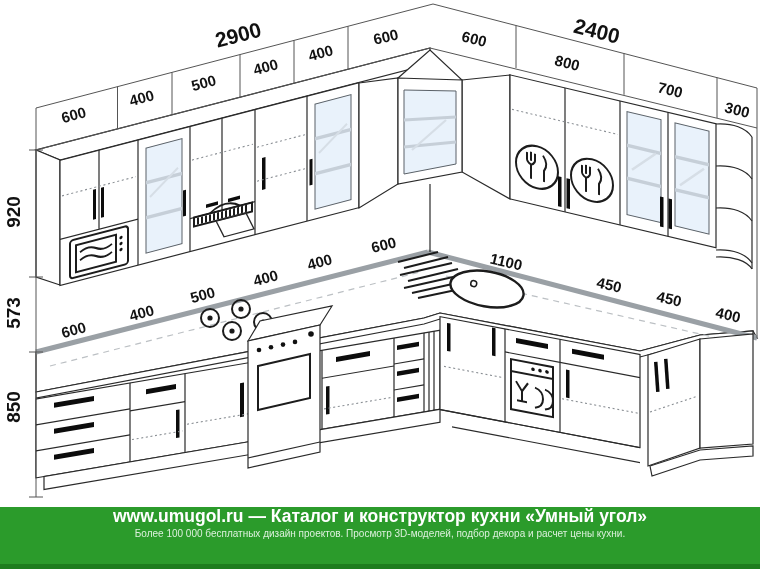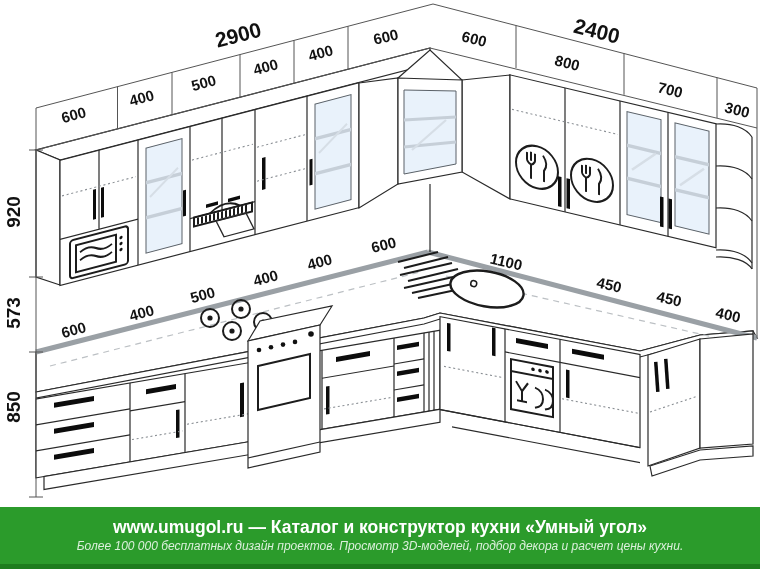--- a/index.html
+++ b/index.html
@@ -15,23 +15,23 @@
   .glass{fill:#e9f2fb;stroke:#5a6168;stroke-width:1;}
   .mull{fill:#c6cfd8;stroke:none;}
   .sheen{stroke:#d6dee6;stroke-width:2.2;fill:none;}
   .dot{stroke:#8a8f94;stroke-width:1.1;fill:none;stroke-dasharray:2 2.6;}
   .dash{stroke:#bcc0c4;stroke-width:1.2;fill:none;stroke-dasharray:6 5;}
   .hdl{fill:#0c0c0c;stroke:none;}
   .app{stroke:#1c1c1c;stroke-width:2;fill:none;}
   .gray{stroke:#9aa0a5;stroke-width:5;fill:none;}
   .banner{position:absolute;left:0;top:507px;width:760px;height:62px;box-sizing:border-box;
           background:#2b9b2b;border-bottom:5px solid #1d7d1d;display:flex;flex-direction:column;
-          align-items:center;justify-content:center;gap:2px;}
+          align-items:center;gap:2px;}
   .banner .t1{color:#ffffff;font-weight:bold;font-size:17.5px;line-height:1.1;}
-  .banner .t2{color:#dcf0dc;font-size:12px;line-height:1.1;font-style:italic;}
+  .banner .t2{color:#dcf0dc;font-size:10px;line-height:1.1;}
 </style>
 </head>
 <body>
 
 <div class="stage">
 
 <svg width="760" height="507" viewBox="0 0 760 507">
 
   <g>
     <path class="face" d="M36,352 L428,252 L757,338 L753,331 L700,335 L640,351 L440,313 L424,318 L36,392 Z"></path>

